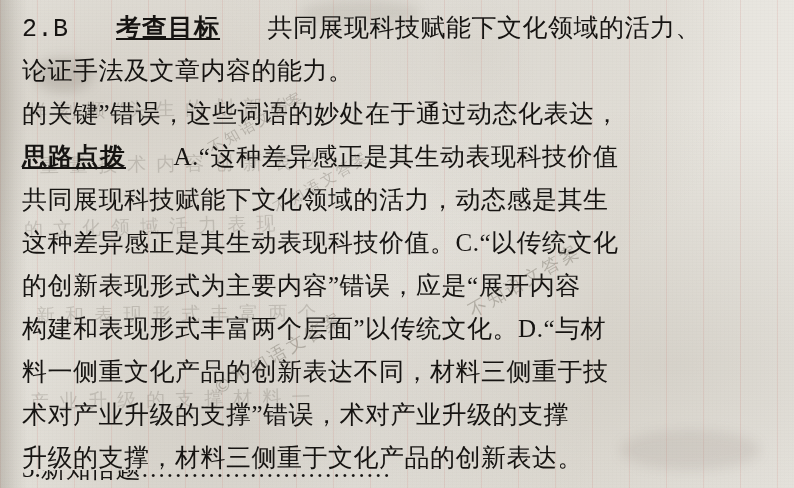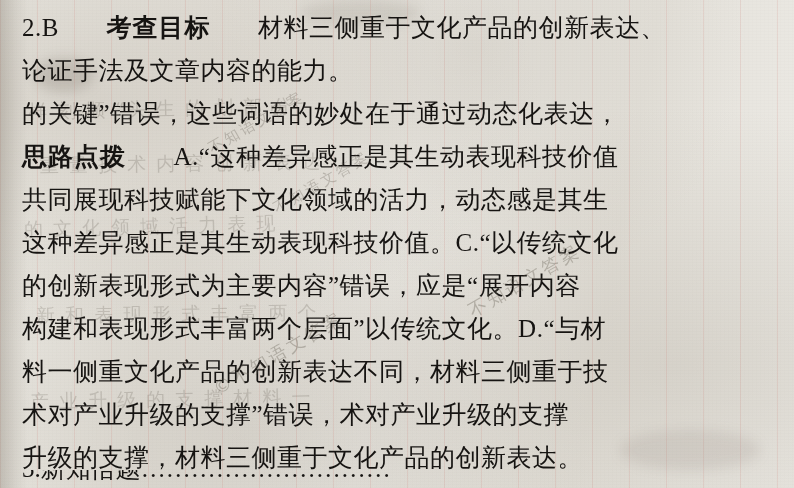--- a/index.html
+++ b/index.html
@@ -80,22 +80,22 @@
     color: #161412;
     font-size: 25px;
     line-height: 43px;
     letter-spacing: 0.5px;
     text-align: justify;
   }
   .line {
     white-space: nowrap;
     height: 43px;
   }
-  .bold { font-weight: bold; letter-spacing: 1px; }
-  .num { font-family: Liberation Serif, serif; }
+  .bold { font-weight: bold; letter-spacing: 1px; text-decoration: underline; }
+  .num { font-family: Liberation Mono, monospace; }
   .sp-l { display: inline-block; width: 34px; }
 
   
   #cutoff {
     position: absolute;
     left: 22px;
     top: 470px;
     width: 752px;
     height: 18px;
     overflow: hidden;
@@ -150,21 +150,21 @@
   <div id="gutter"></div>
   <div id="grain"></div>
 
   <div id="content">
 
     <div class="line">
       <span class="num">2.B</span>
       <span class="sp-l"></span>
       <span class="bold">考查目标</span>
       <span class="sp-l"></span>
-      <span>材料三侧重于文化产品的创新表达、</span>
+      <span>共同展现科技赋能下文化领域的活力、</span>
     </div>
 
     <div class="line">
       <span>论证手法及文章内容的能力。</span>
     </div>
 
     <div class="line">
       <span>的关键”错误，这些词语的妙处在于通过动态化表达，</span>
     </div>
 

